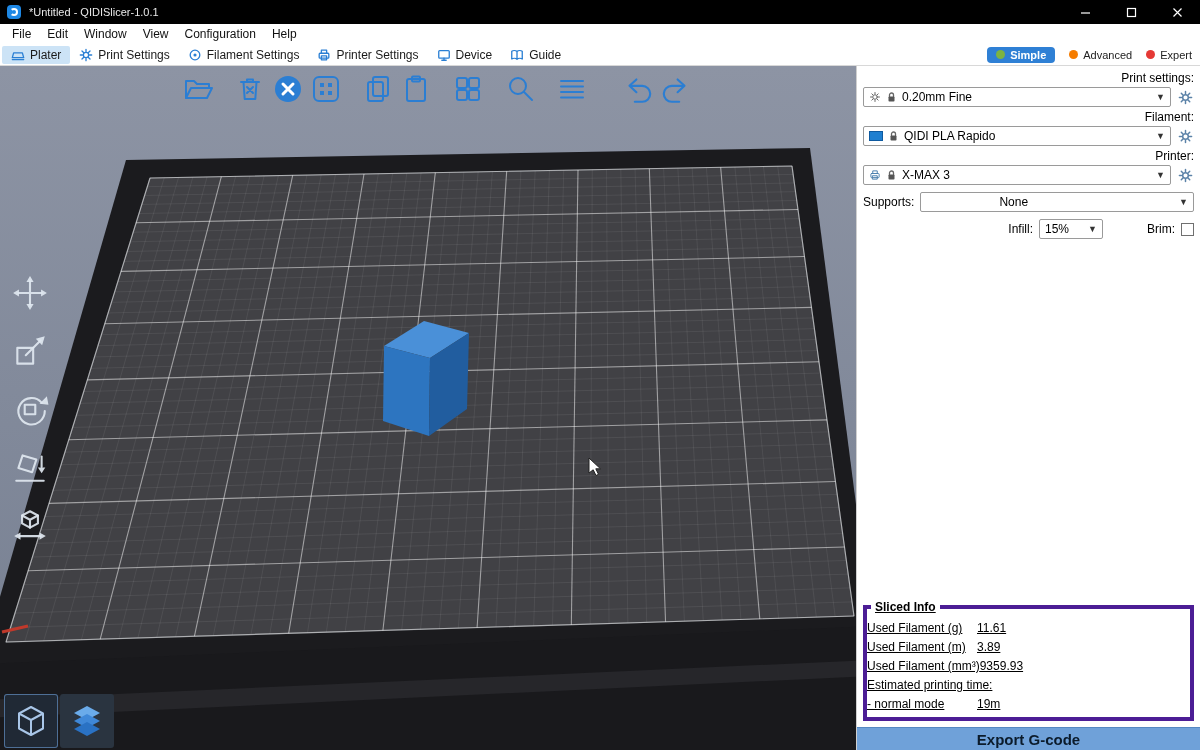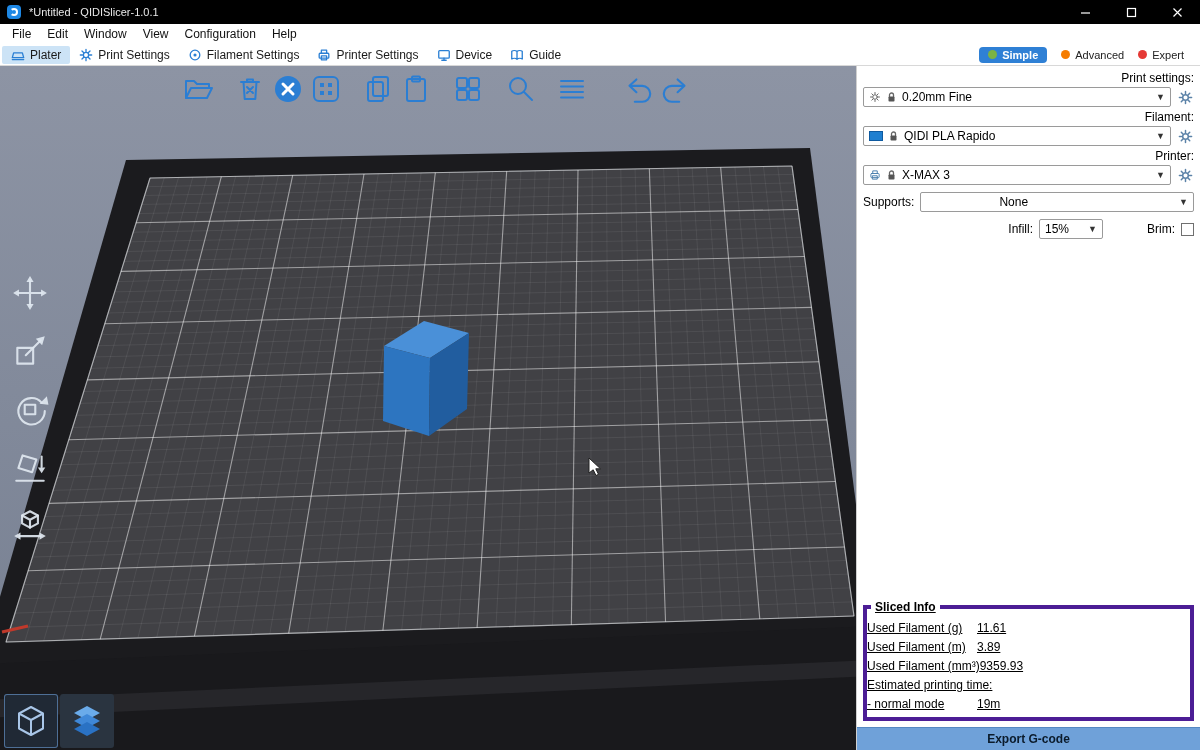--- a/index.html
+++ b/index.html
@@ -13,21 +13,21 @@
   .app-icon::after{content:"";position:absolute;inset:3px;border:2px solid #fff;border-radius:50%;border-left-color:transparent;}
   .title-text{color:#e8e8e8;font-size:11px;margin-left:8px;flex:1;}
   .winbtn{width:46px;height:24px;display:flex;align-items:center;justify-content:center;}
   .winbtn svg{stroke:#fff;stroke-width:1.2;fill:none;}
 
   
   .menubar{height:20px;background:#fff;display:flex;align-items:center;padding-left:4px;flex:0 0 20px;}
   .menu-item{font-size:12px;color:#111;padding:0 8px;line-height:20px;cursor:default;}
 
   
-  .tabbar{height:22px;background:#fff;border-bottom:1px solid #d8d8d8;display:flex;align-items:center;flex:0 0 22px;padding:0 16px 0 2px;}
+  .tabbar{height:22px;background:#fff;border-bottom:1px solid #d8d8d8;display:flex;align-items:center;flex:0 0 22px;padding:0 8px 0 2px;}
   .tab{display:flex;align-items:center;gap:5px;padding:2px 9px;font-size:12px;color:#1a1a1a;border-radius:2px;}
   .tab.selected{background:#cce3f6;}
   .tabi{display:block;}
   .tabi path,.tabi rect,.tabi circle,.tabi polygon{stroke:#2a7fd4;fill:none;stroke-width:1.5;stroke-linecap:round;stroke-linejoin:round;}
   .modes{margin-left:auto;display:flex;align-items:center;gap:14px;}
   .mode{display:flex;align-items:center;gap:5px;font-size:11px;color:#222;}
   .mode .dot{width:9px;height:9px;border-radius:50%;}
   .dot-simple{background:#7cb342;}
   .dot-advanced{background:#f57c00;}
   .dot-expert{background:#e53935;}
@@ -73,21 +73,21 @@
   .inline-row .lbl{white-space:nowrap;}
   .combo.small{flex:0 0 64px;}
   .checkbox{width:13px;height:13px;border:1px solid #707070;background:#fff;display:inline-block;}
 
   .sliced{margin-top:auto;border:4px solid #4c1d95;padding:2px 6px 6px 0;margin-bottom:0;text-decoration:underline;}
   .sliced legend{font-weight:bold;font-size:12px;padding:0 4px;margin-left:4px;}
   .si-row{display:flex;align-items:flex-end;height:19px;}
   .si-label{flex:0 0 110px;white-space:nowrap;}
   .si-value{white-space:nowrap;}
 
-  .export-btn{margin:6px -6px 0 -6px;height:23px;background:#6fa1d9;border:none;border-top:1px solid #5588c2;font-family:"Liberation Sans",sans-serif;font-size:12px;font-weight:bold;color:#0b1b2b;width:calc(100% + 12px);}
+  .export-btn{margin:6px -6px 0 -6px;height:23px;background:#6fa1d9;border:none;border-top:1px solid #5588c2;font-family:"Liberation Sans",sans-serif;font-size:15px;font-weight:bold;color:#0b1b2b;width:calc(100% + 12px);}
 </style>
 </head>
 <body>
 
 <div class="window">
 
   <div class="titlebar">
     <div class="app-icon"></div>
     <span class="title-text">*Untitled - QIDISlicer-1.0.1</span>
     <div class="winbtn">

